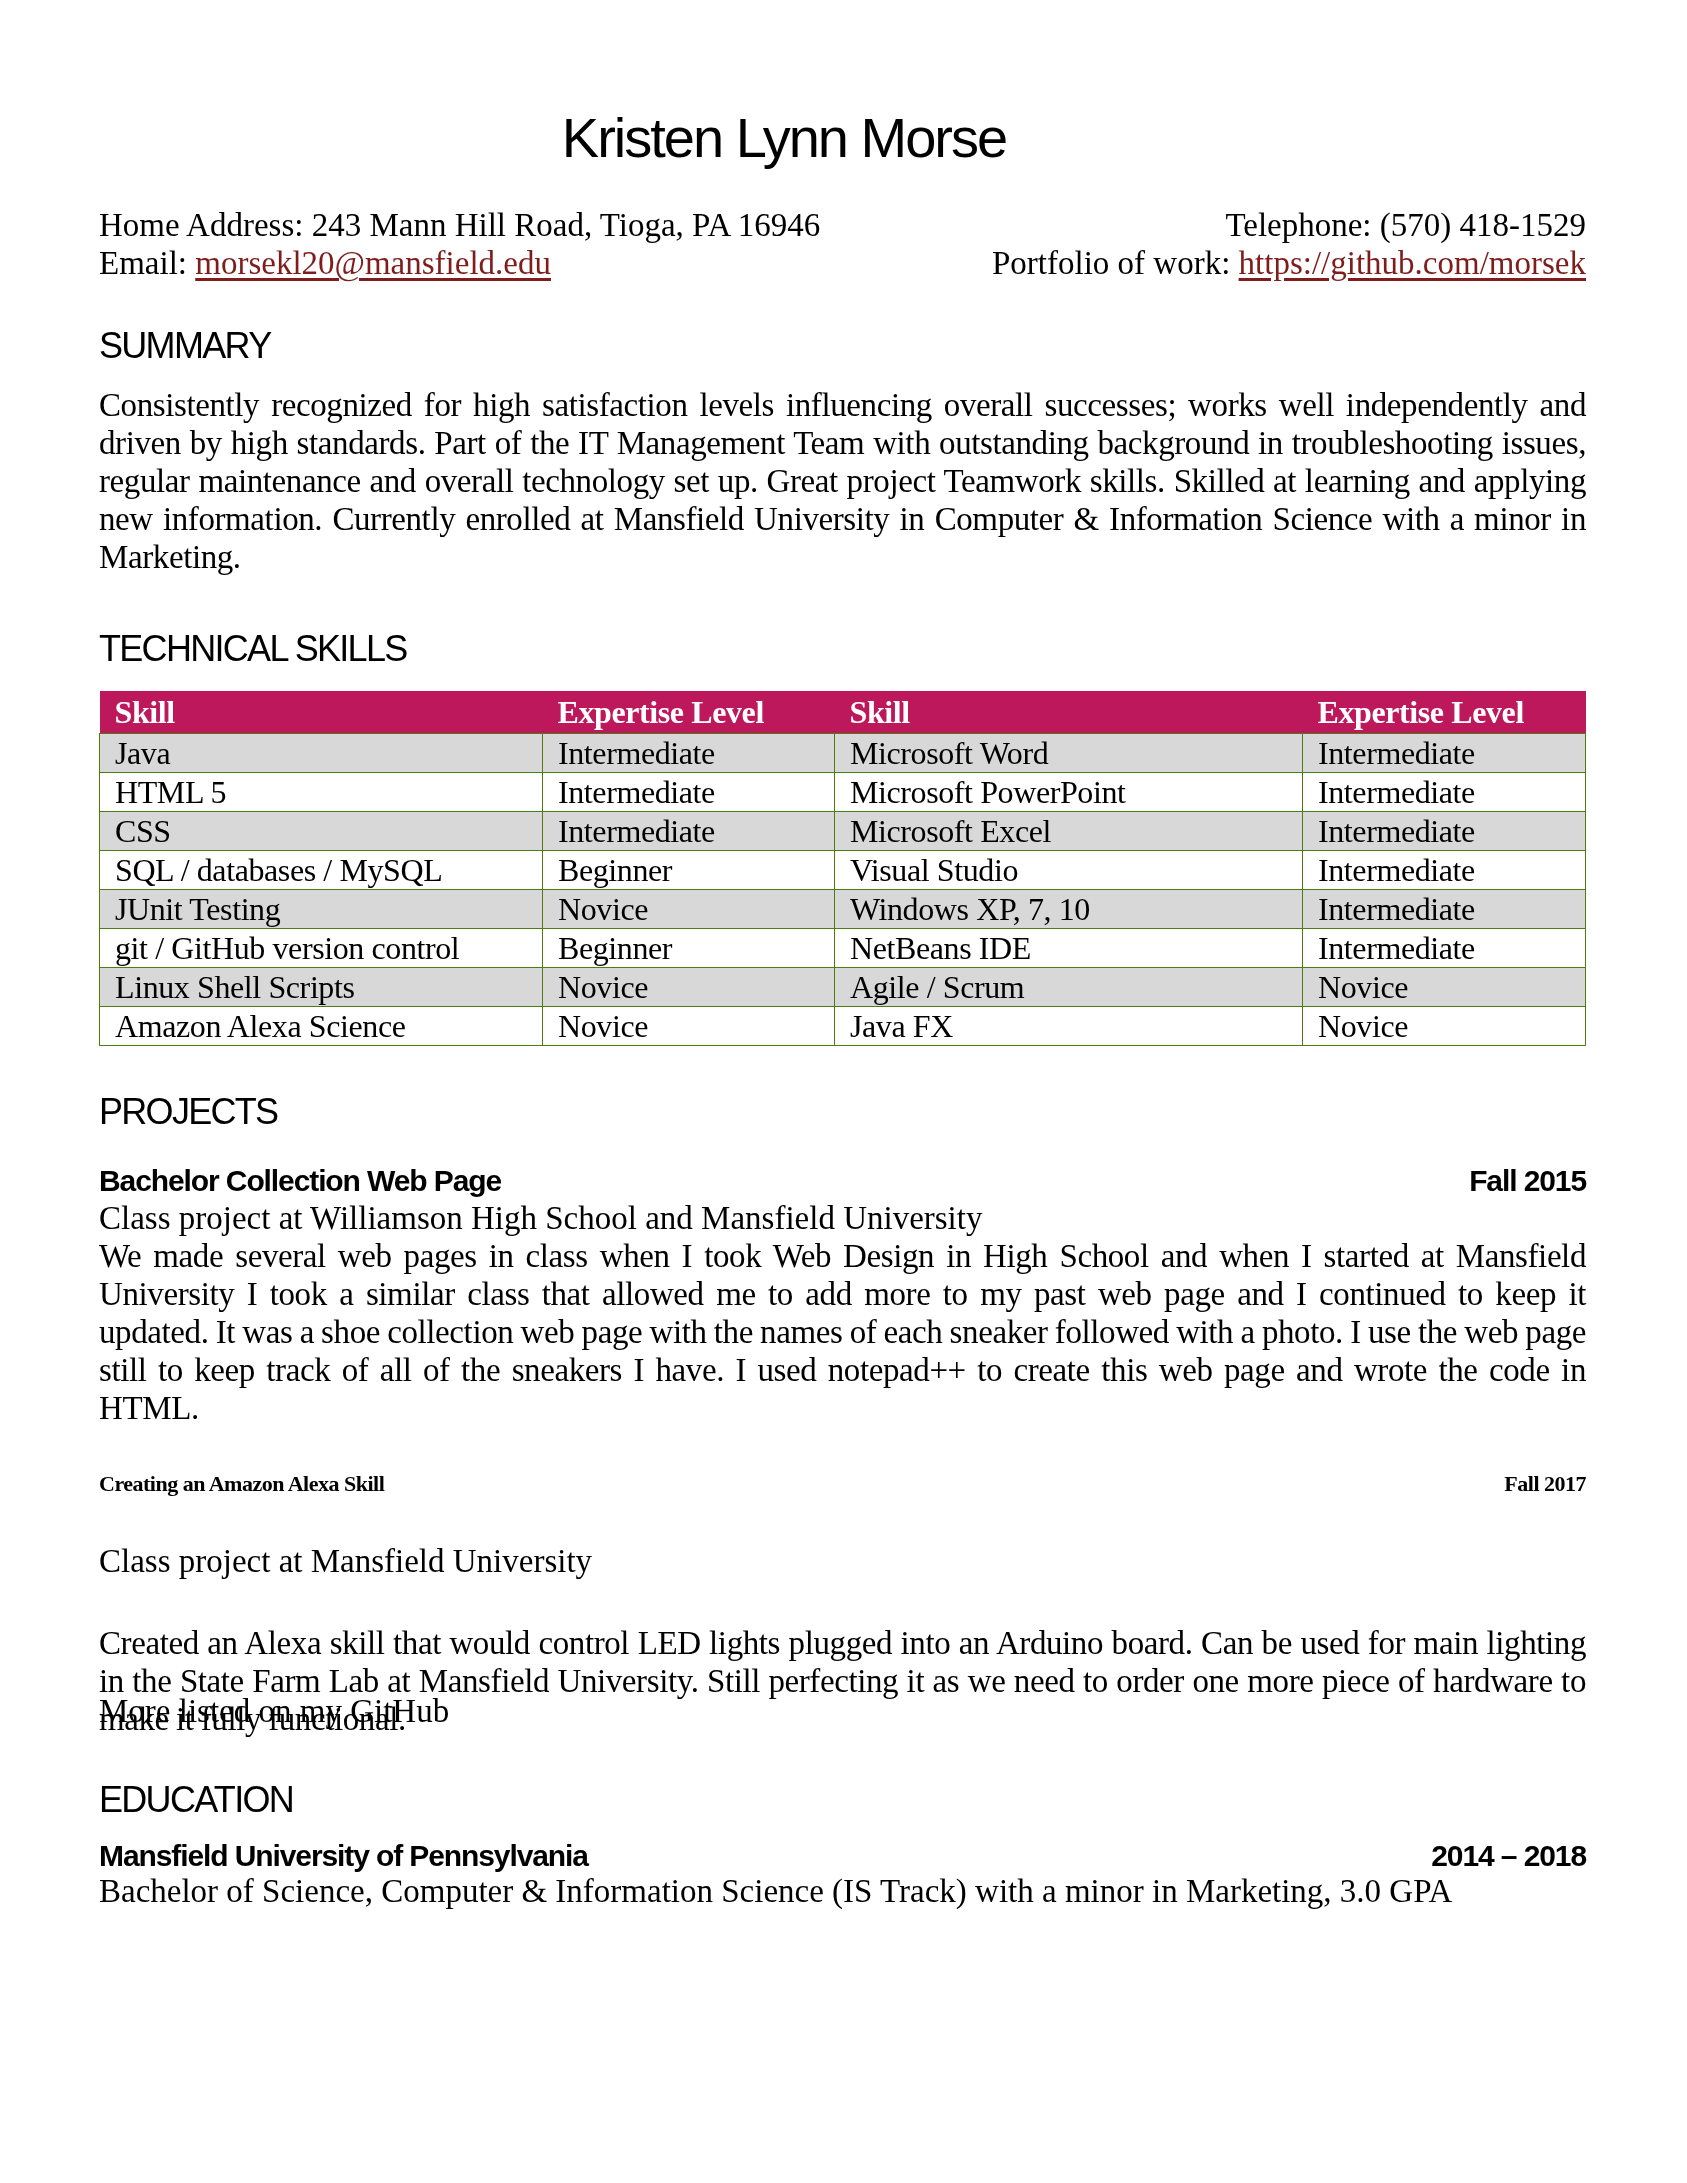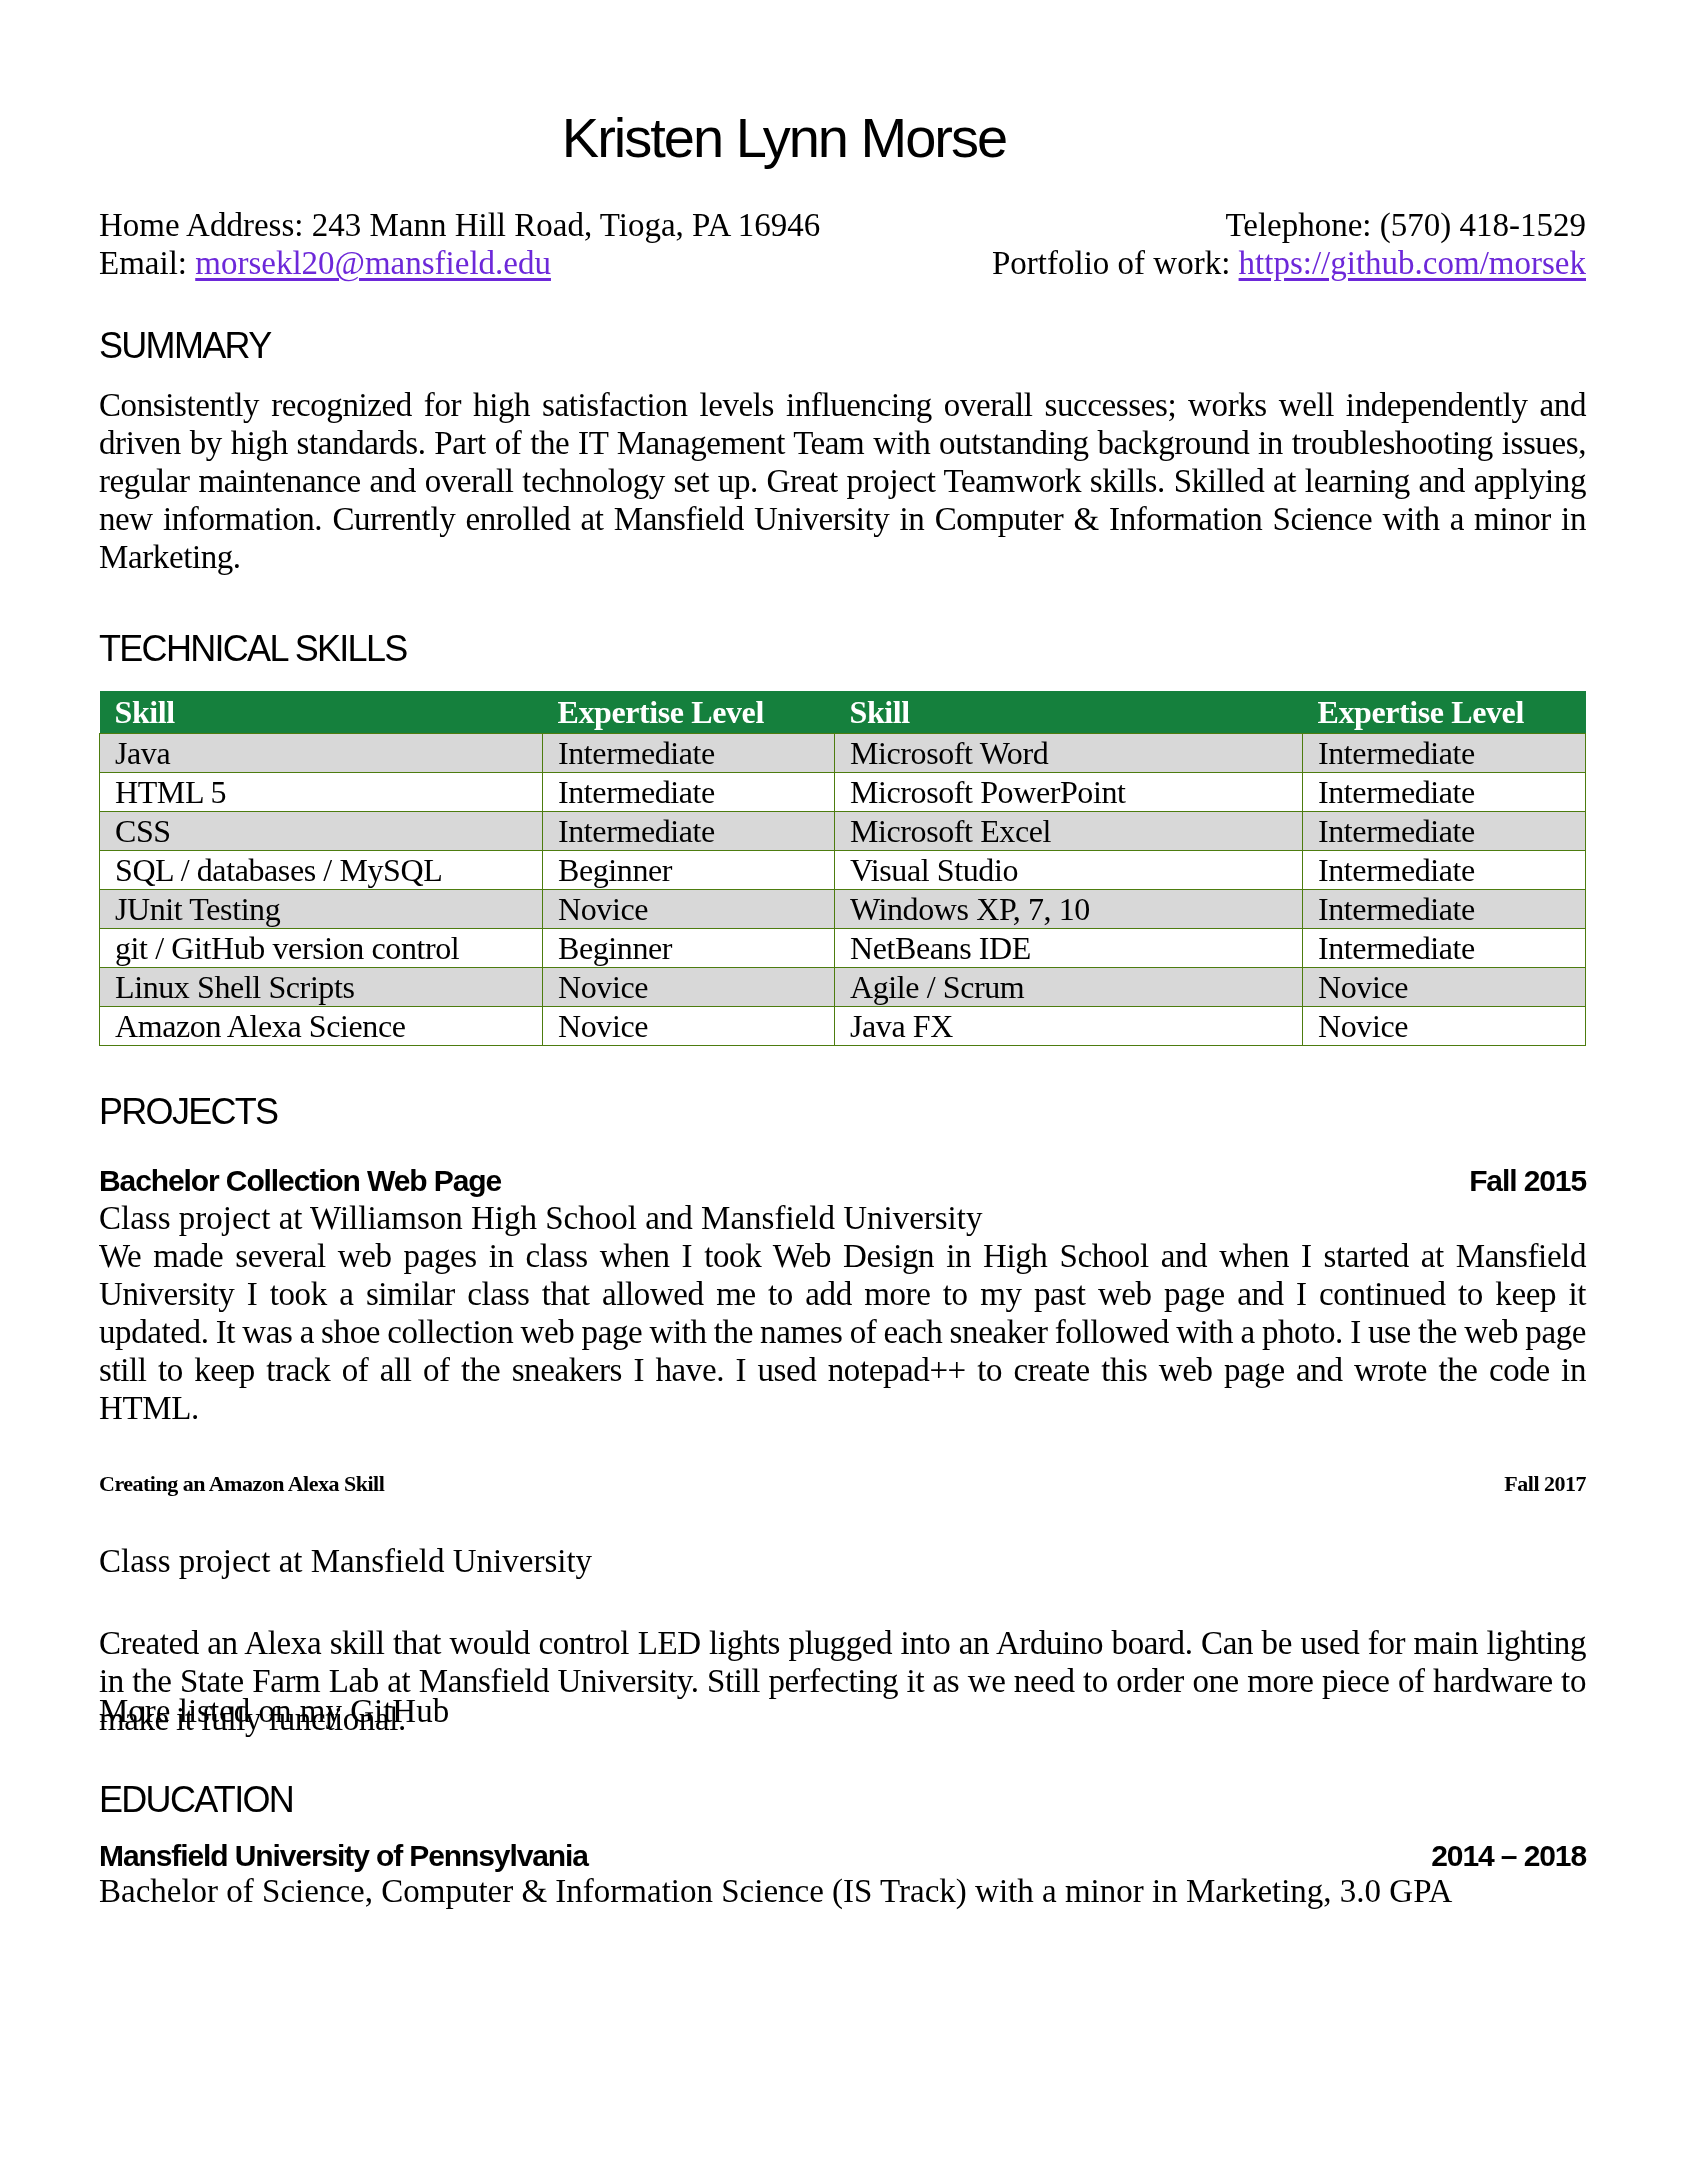--- a/index.html
+++ b/index.html
@@ -5,36 +5,36 @@
   html, body { margin: 0; padding: 0; background: #ffffff; }
   body { width: 1687px; height: 2183px; position: relative; overflow: hidden; color: #000; }
   .abs { position: absolute; }
   .serif { font-family: "Liberation Serif", "DejaVu Serif", serif; }
   .sans { font-family: "Liberation Sans", "DejaVu Sans", sans-serif; }
   .name {
     left: 0; width: 1568px; top: 105px; text-align: center;
     font-size: 56px; line-height: 66px; letter-spacing: -2px;
   }
   .line { font-size: 33px; line-height: 38px; white-space: nowrap; }
-  a.link { color: #6d28d9; text-decoration: underline; text-decoration-thickness: 2.6px; text-underline-offset: 4px; }
+  a.link { color: #7f1d1d; text-decoration: underline; text-decoration-thickness: 2.6px; text-underline-offset: 4px; }
   .heading { font-size: 36px; line-height: 40px; letter-spacing: -1.7px; white-space: nowrap; }
   .para {
     left: 99px; width: 1487px; font-size: 33px; line-height: 38px;
     text-align: justify; letter-spacing: -0.4px; word-spacing: -0.7px;
   }
   .sub-sans { font-size: 30px; line-height: 38px; font-weight: bold; letter-spacing: -1.1px; white-space: nowrap; }
   .sub-serif { font-size: 22px; line-height: 38px; font-weight: bold; letter-spacing: -0.5px; white-space: nowrap; }
   .right { text-align: right; }
   table.skills {
     position: absolute; left: 99px; top: 691px; width: 1487px;
     border-collapse: collapse; table-layout: fixed;
     font-family: "Liberation Serif", "DejaVu Serif", serif; font-size: 32px;
   }
   table.skills th {
-    background: #15803d; color: #fff; text-align: left; font-weight: bold;
+    background: #be185d; color: #fff; text-align: left; font-weight: bold;
     height: 42px; padding: 0 0 0 15px; line-height: 40px; letter-spacing: -0.4px;
     border: 0;
   }
   table.skills td {
     height: 38px; padding: 0 0 0 15px; line-height: 37px;
     border: 1px solid #4d7c0f; letter-spacing: -0.4px; white-space: nowrap; overflow: hidden;
   }
   table.skills tr.alt td { background: #D8D8D8; }
 </style>
 </head>

